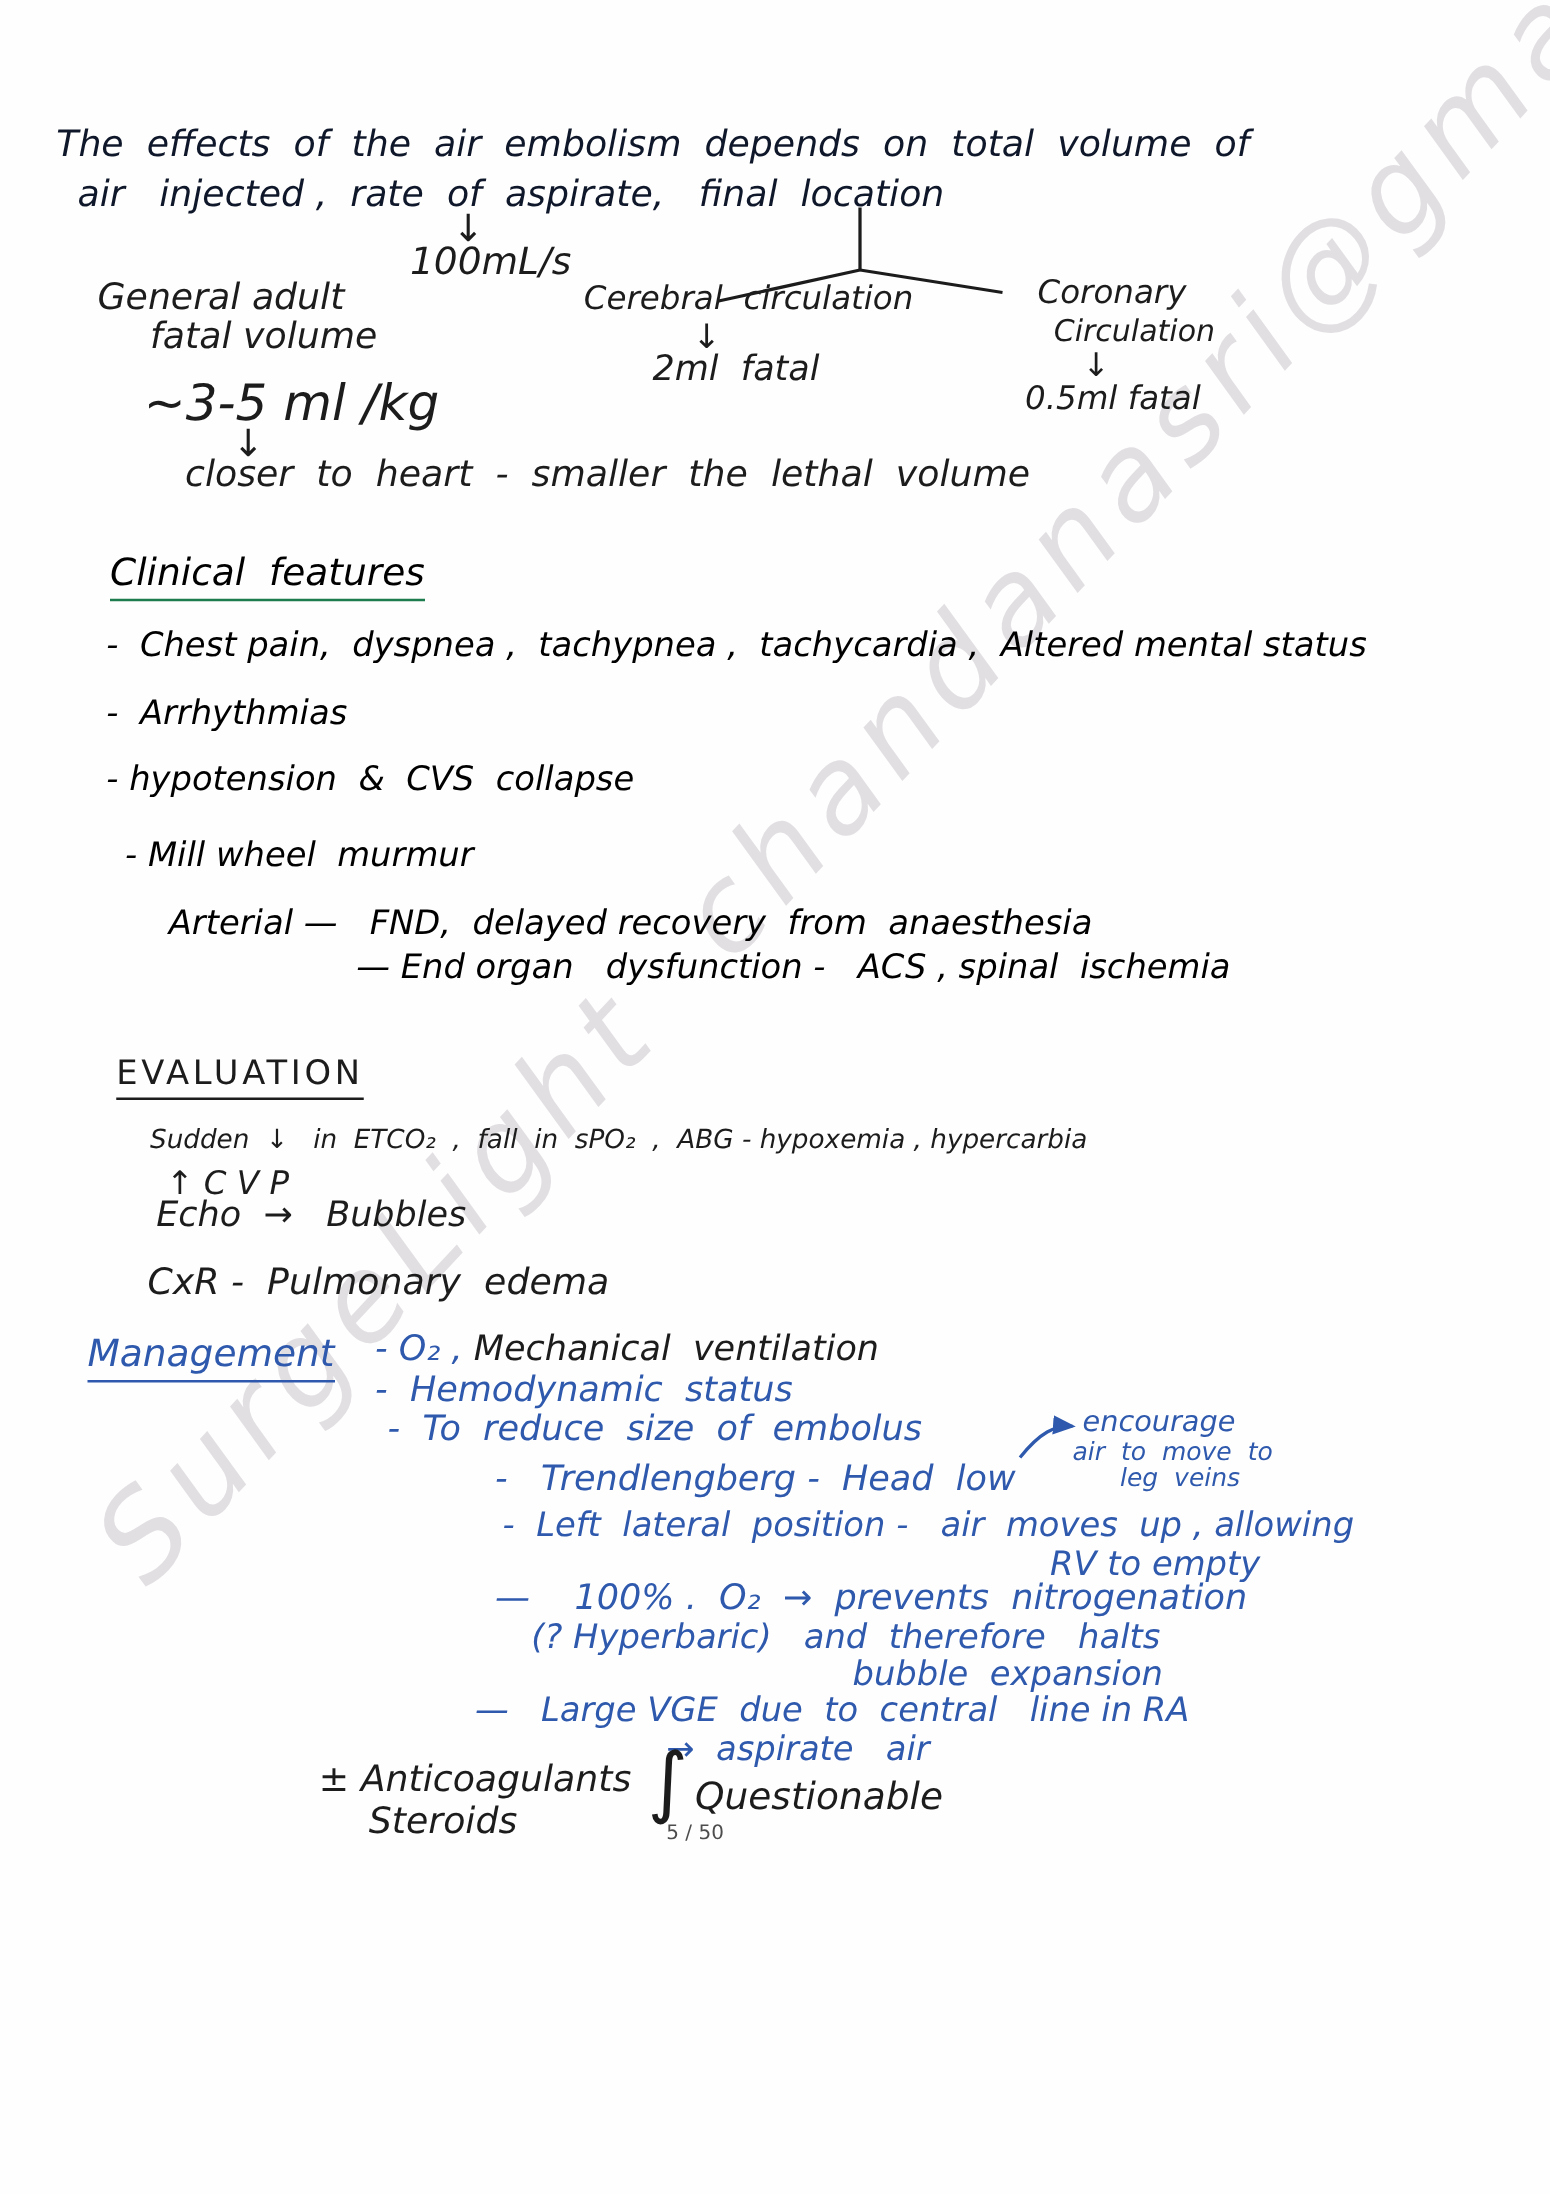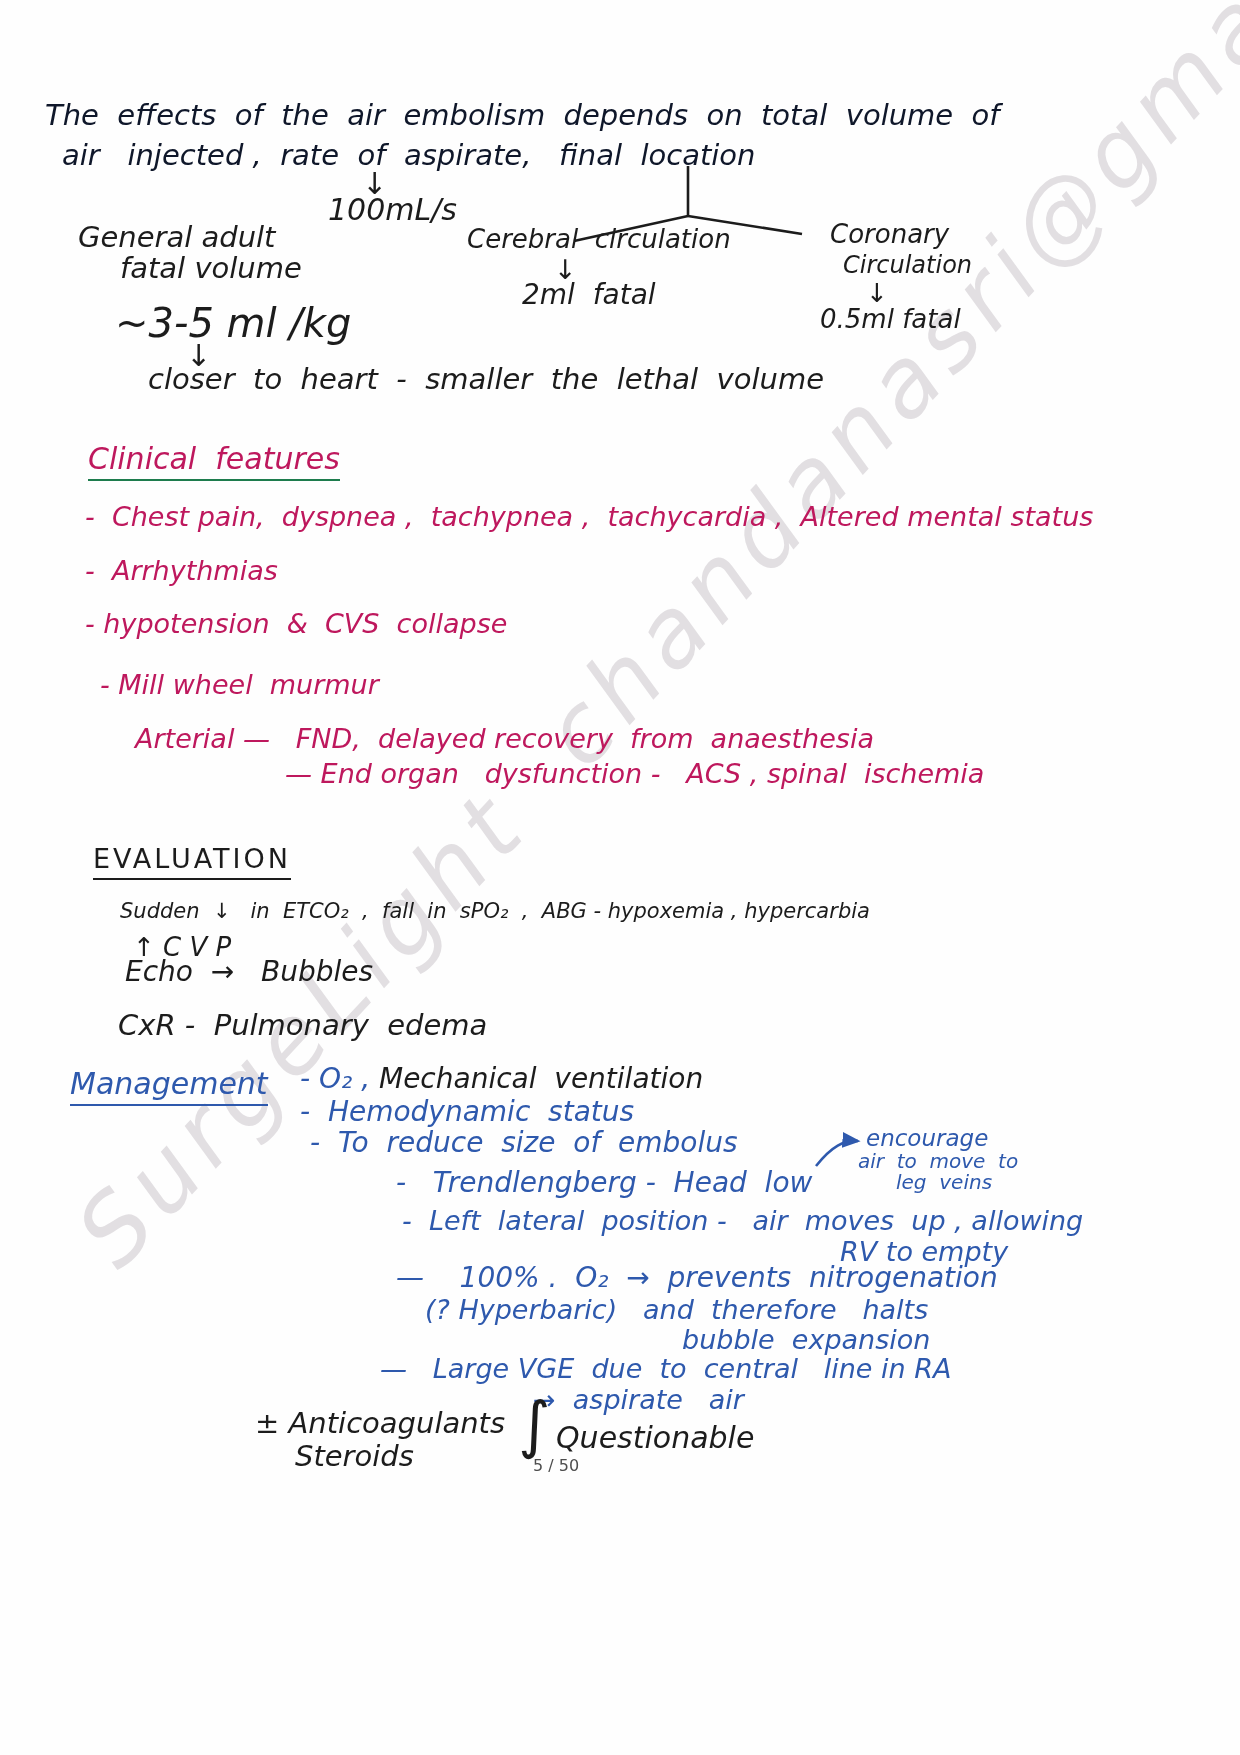--- a/index.html
+++ b/index.html
@@ -5,21 +5,21 @@
   html,body { margin:0; padding:0; background:#ffffff; }
   .page {
     position:relative; width:1240px; height:1755px;
     background:#fefefe; overflow:hidden;
     font-family:"DejaVu Sans", sans-serif;
     font-style:italic;
   }
   .t { position:absolute; white-space:pre; z-index:2; line-height:1.05; }
   .navy  { color:#0f172a; }
   .black { color:#1c1c1c; }
-  .green { color:#be185d; }
+  .green { color:#000000; }
   .blue  { color:#2e59ad; }
   .upright { font-style:normal; }
   .uline-green { border-bottom:2.5px solid #1d7c4d; padding-bottom:4px; }
   .uline-black { border-bottom:2.5px solid #1c1c1c; padding-bottom:5px; }
   .uline-blue  { border-bottom:2.5px solid #2e59ad; padding-bottom:4px; }
   .watermark {
     position:absolute; left:95px; top:1195px;
     transform-origin:0 50%; transform:rotate(-47deg);
     font-size:95px; letter-spacing:9px; white-space:pre;
     color:rgba(172,165,172,0.34); z-index:1; font-style:italic;

